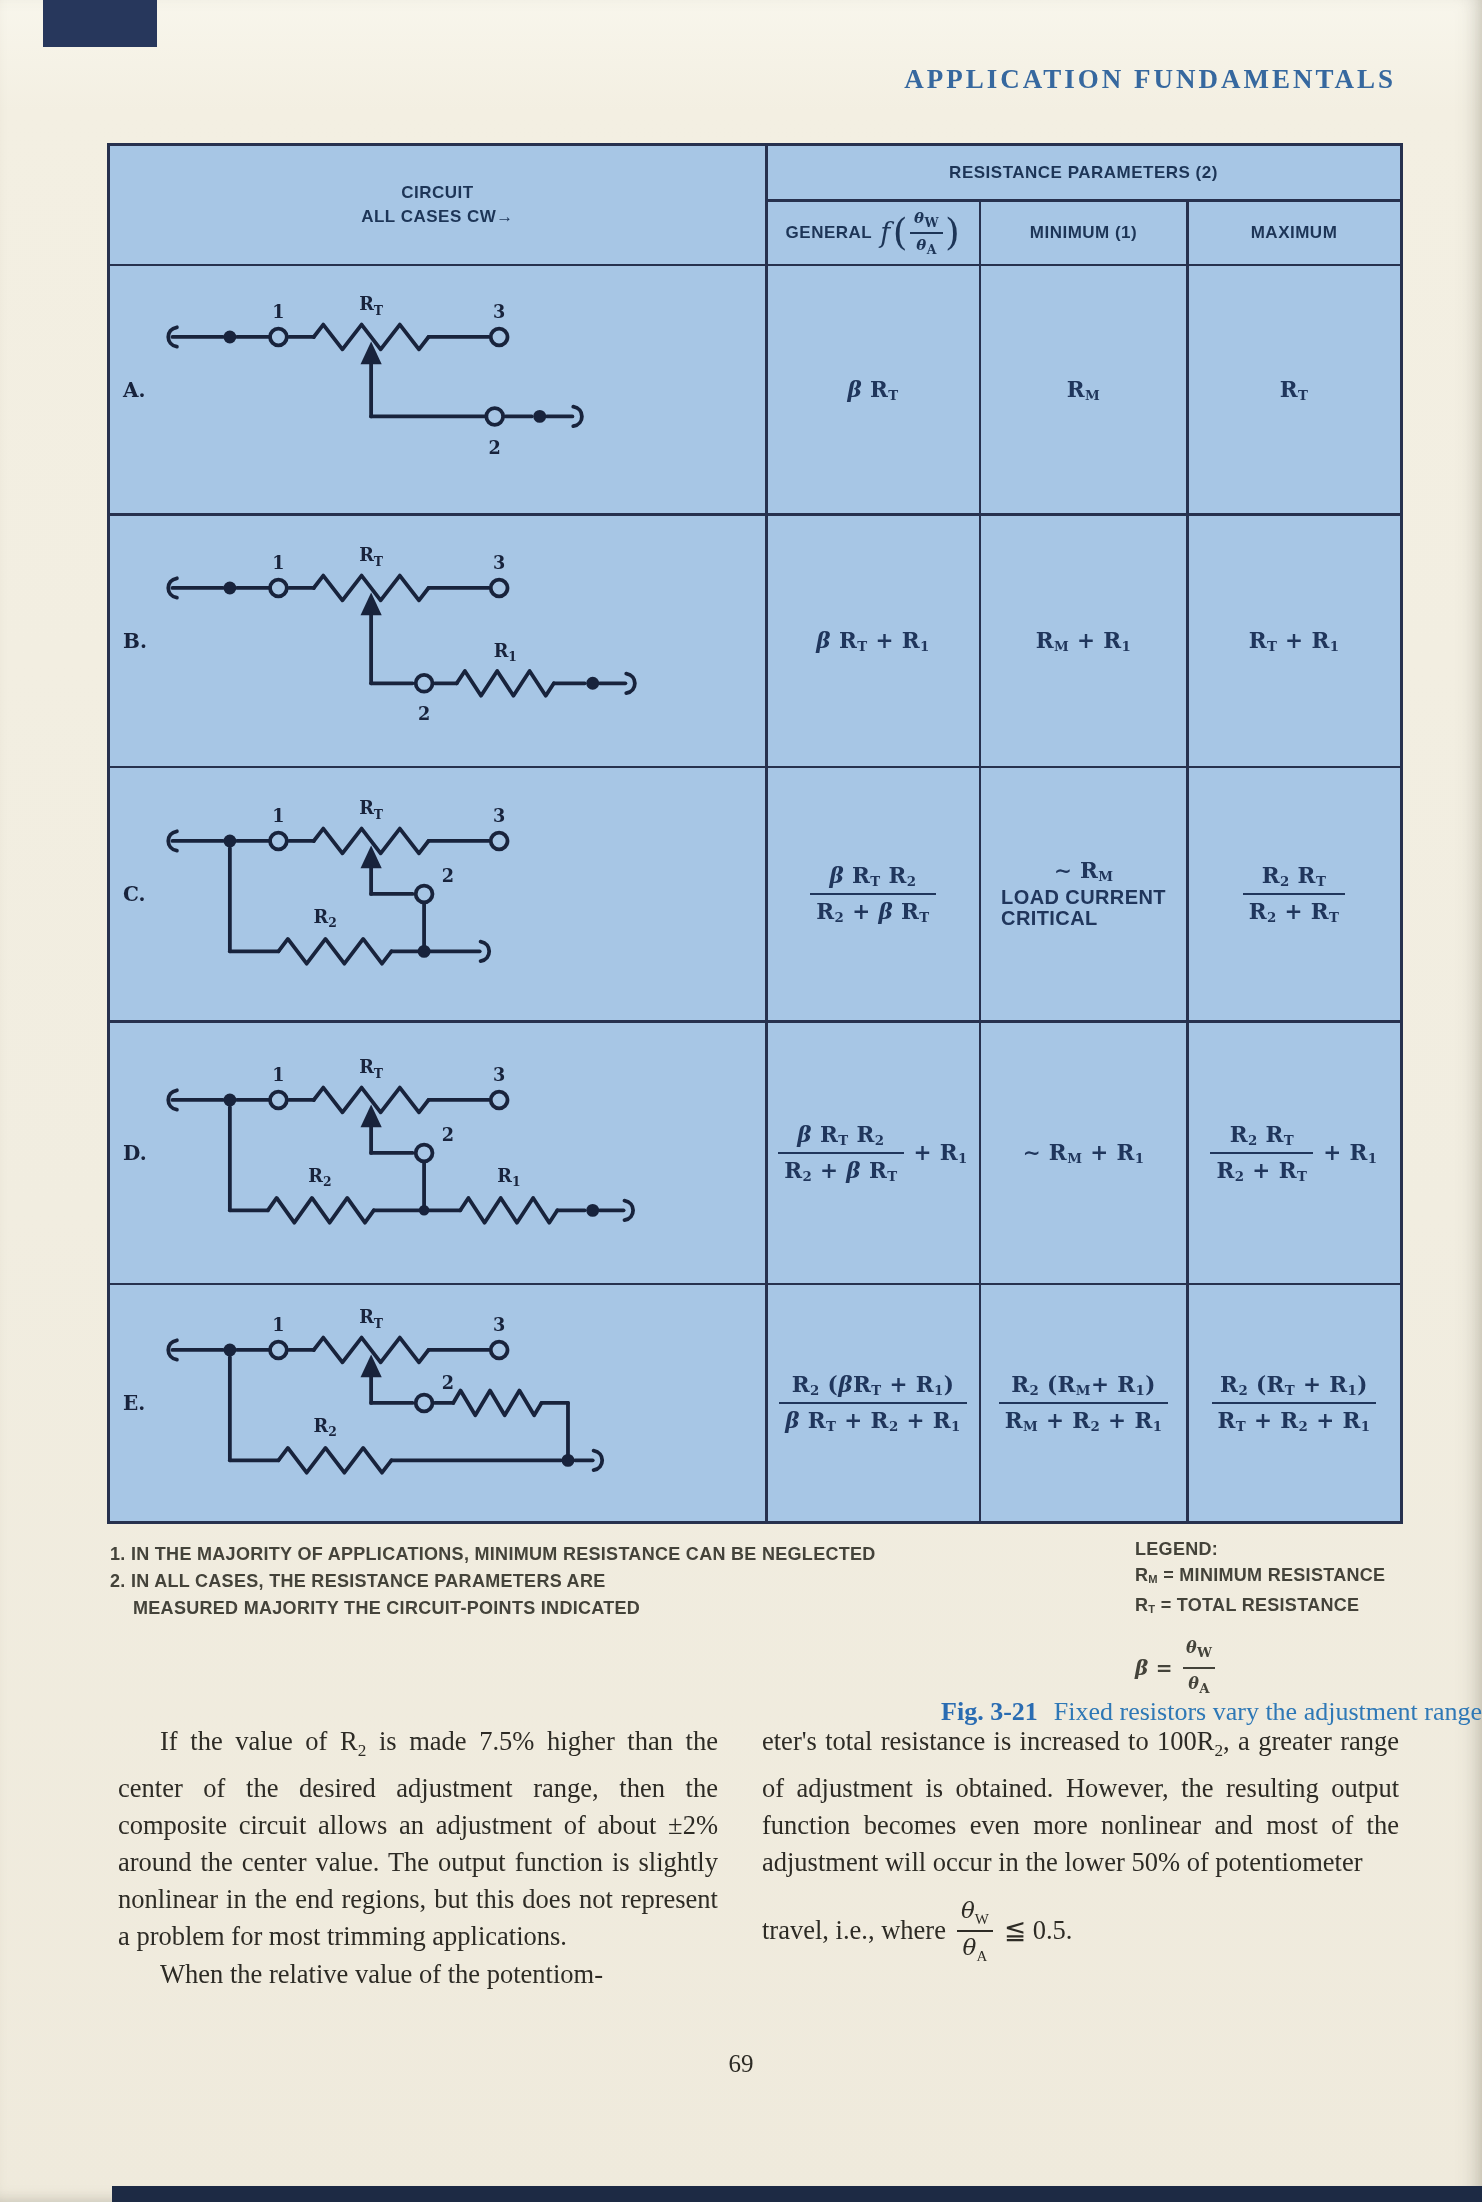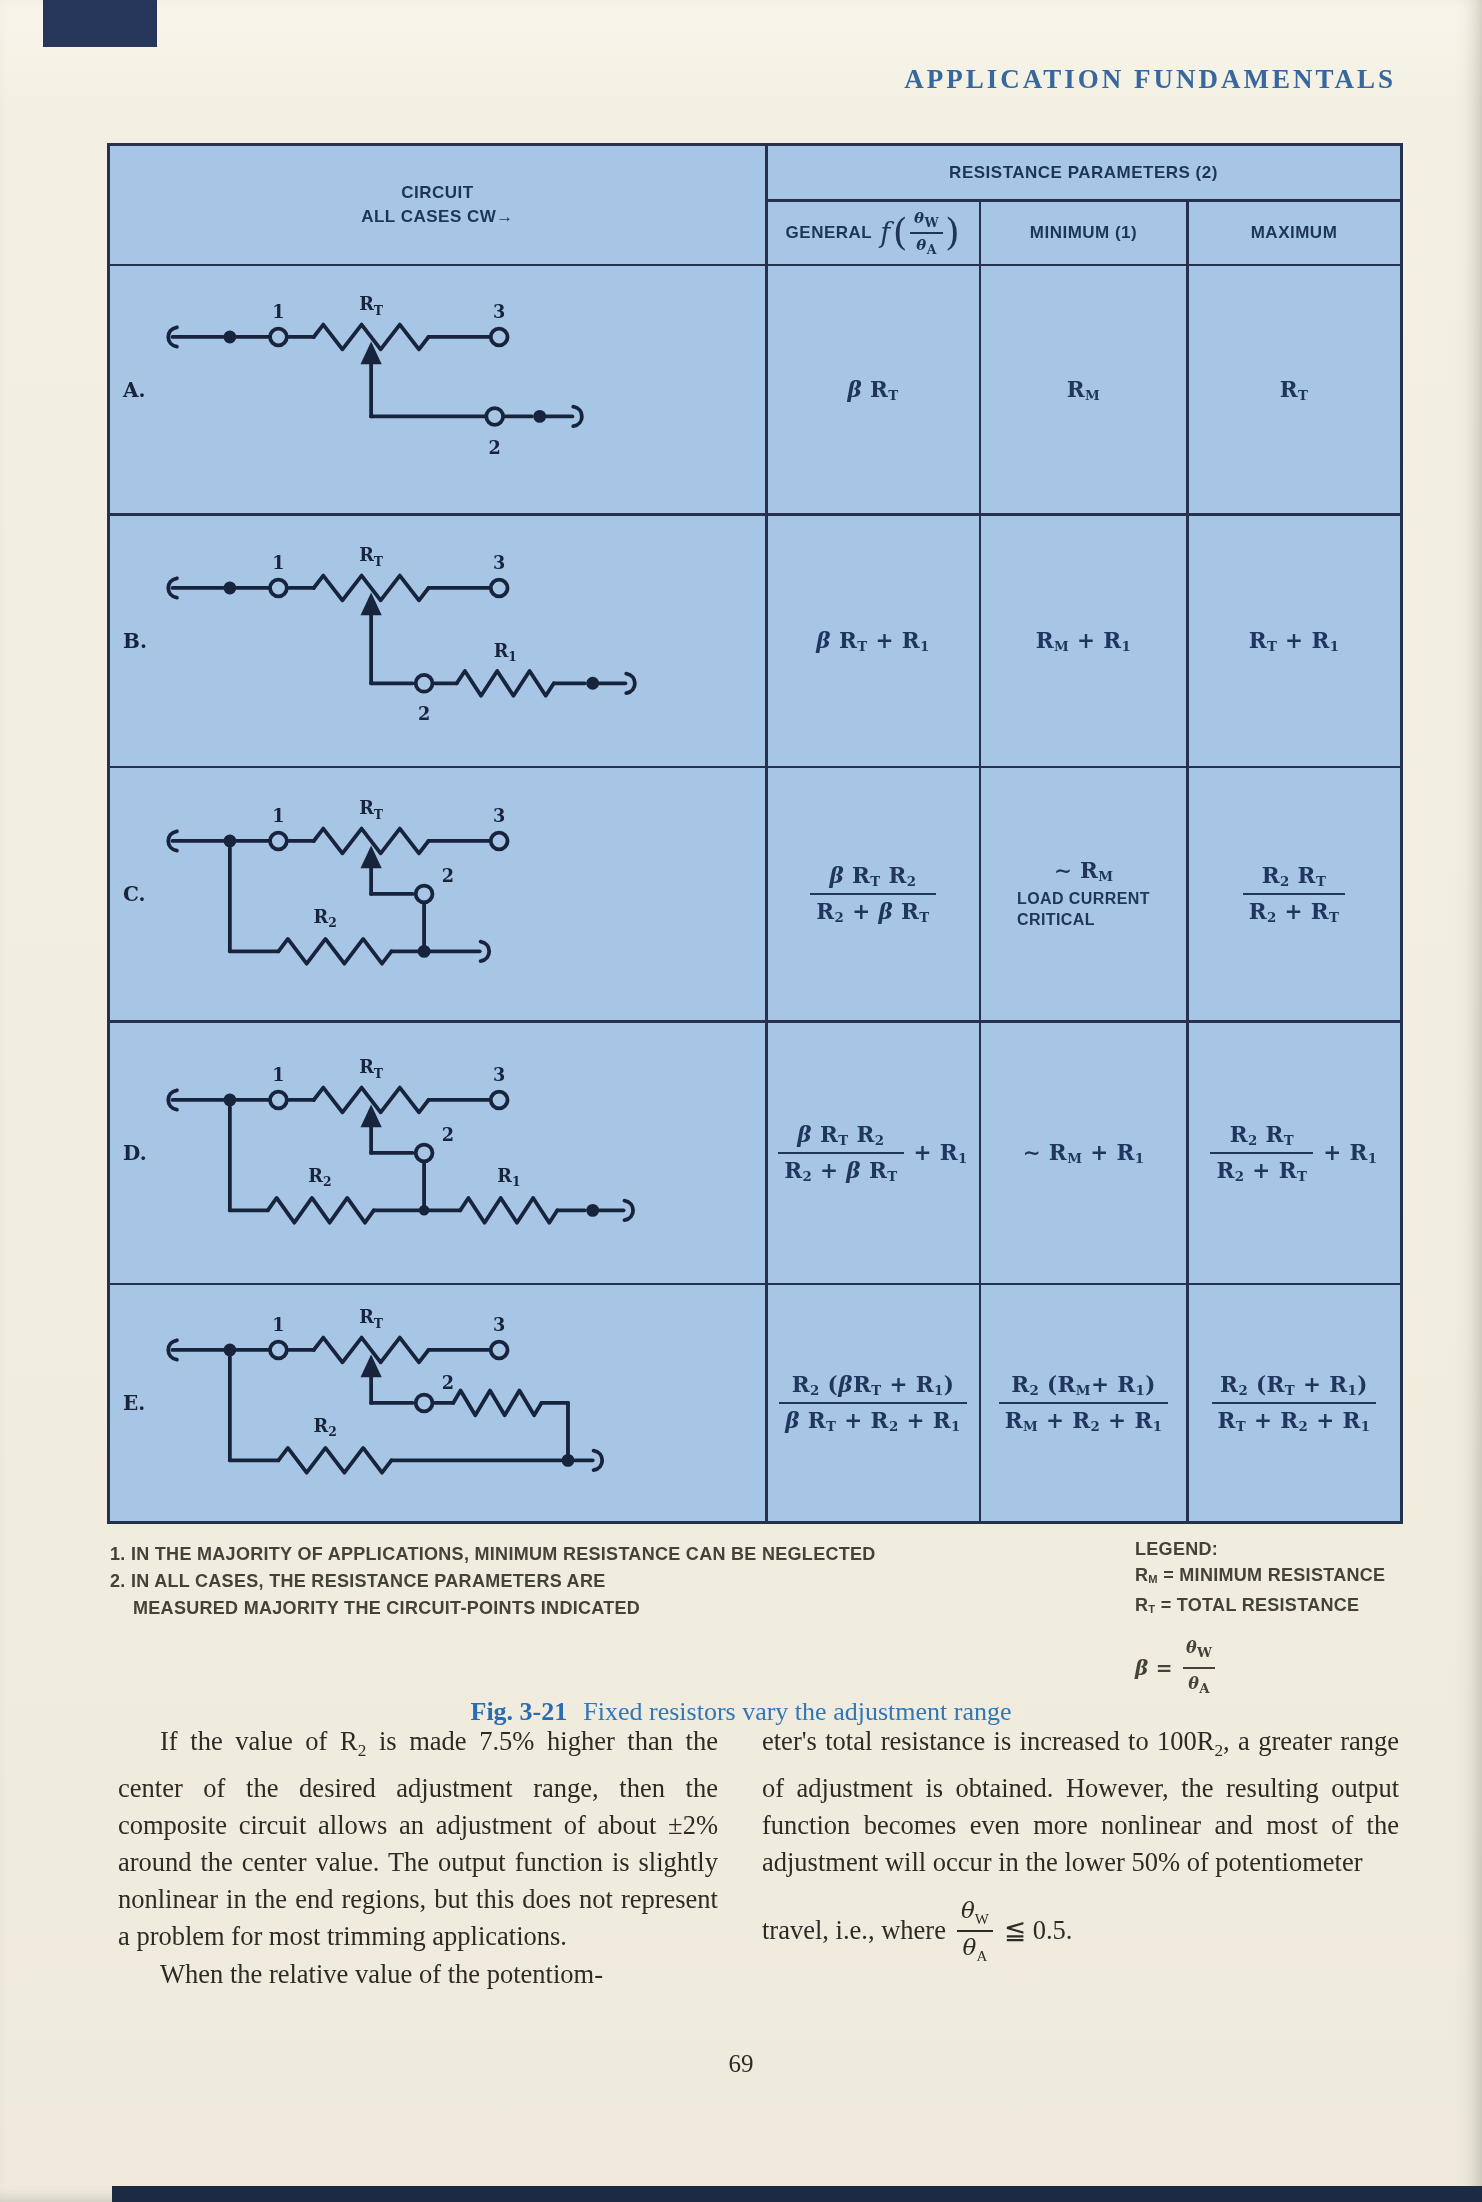--- a/index.html
+++ b/index.html
@@ -40,37 +40,37 @@
     text-align:center;letter-spacing:.4px;}
   .formula sub,.fline sub,.legline sub{font-size:.62em;vertical-align:-.22em;}
   .gk{font-family:"DejaVu Serif",serif;font-style:italic;}
   .fwrap{display:inline-flex;align-items:center;gap:10px;}
   .frac{display:inline-flex;flex-direction:column;align-items:center;}
   .frac .num{padding:0 6px 4px;}
   .frac .den{border-top:2.6px solid currentColor;padding:4px 6px 0;}
   .stack{display:inline-block;text-align:left;}
   .stack .sline{display:block;}
   .stack .s0{text-align:center;margin-bottom:4px;}
-  .stack .snote{font-family:"Liberation Sans",sans-serif;font-weight:bold;font-size:16px;
+  .stack .snote{font-family:"Liberation Sans",sans-serif;font-weight:bold;font-size:20px;
     letter-spacing:.4px;line-height:21px;}
 
   
   .foot{position:absolute;left:110px;top:1541px;width:780px;font-family:"Liberation Sans",sans-serif;
     font-weight:bold;font-size:18px;line-height:27px;color:#44433a;letter-spacing:.3px;}
   .foot .ind{padding-left:23px;}
   .legend{position:absolute;left:1135px;top:1536px;font-family:"Liberation Sans",sans-serif;
     font-weight:bold;font-size:18px;line-height:26px;color:#44433a;letter-spacing:.3px;}
   .leg-beta{margin-top:12px;display:flex;align-items:center;gap:10px;
     font-family:"DejaVu Serif",serif;font-size:20px;color:#44433a;}
   .bfrac{display:inline-flex;flex-direction:column;align-items:center;font-size:16px;}
   .bfrac .num{border-bottom:2px solid currentColor;padding:0 3px 2px;}
   .bfrac .den{padding-top:2px;}
 
   
-  .caption{position:absolute;left:0;right:0;top:1697px;text-align:center;
+  .caption{position:absolute;left:0;right:0;top:1697px;text-align:right;
     font-family:"Liberation Serif",serif;font-size:26px;color:#2e78b6;}
   .caption .figno{font-weight:bold;color:#2a6cb2;margin-right:16px;}
   .bcol{position:absolute;top:1723px;font-family:"Liberation Serif",serif;font-size:26.5px;
     line-height:37.2px;color:#2d2b25;text-align:justify;}
   .bl{left:118px;width:600px;}
   .br{left:762px;width:637px;}
   .bcol p{margin:0;}
   .bcol .indent{text-indent:42px;}
   .bcol sub{font-size:.65em;}
   .travel{margin-top:16px;display:flex;align-items:center;gap:11px;text-align:left;}

